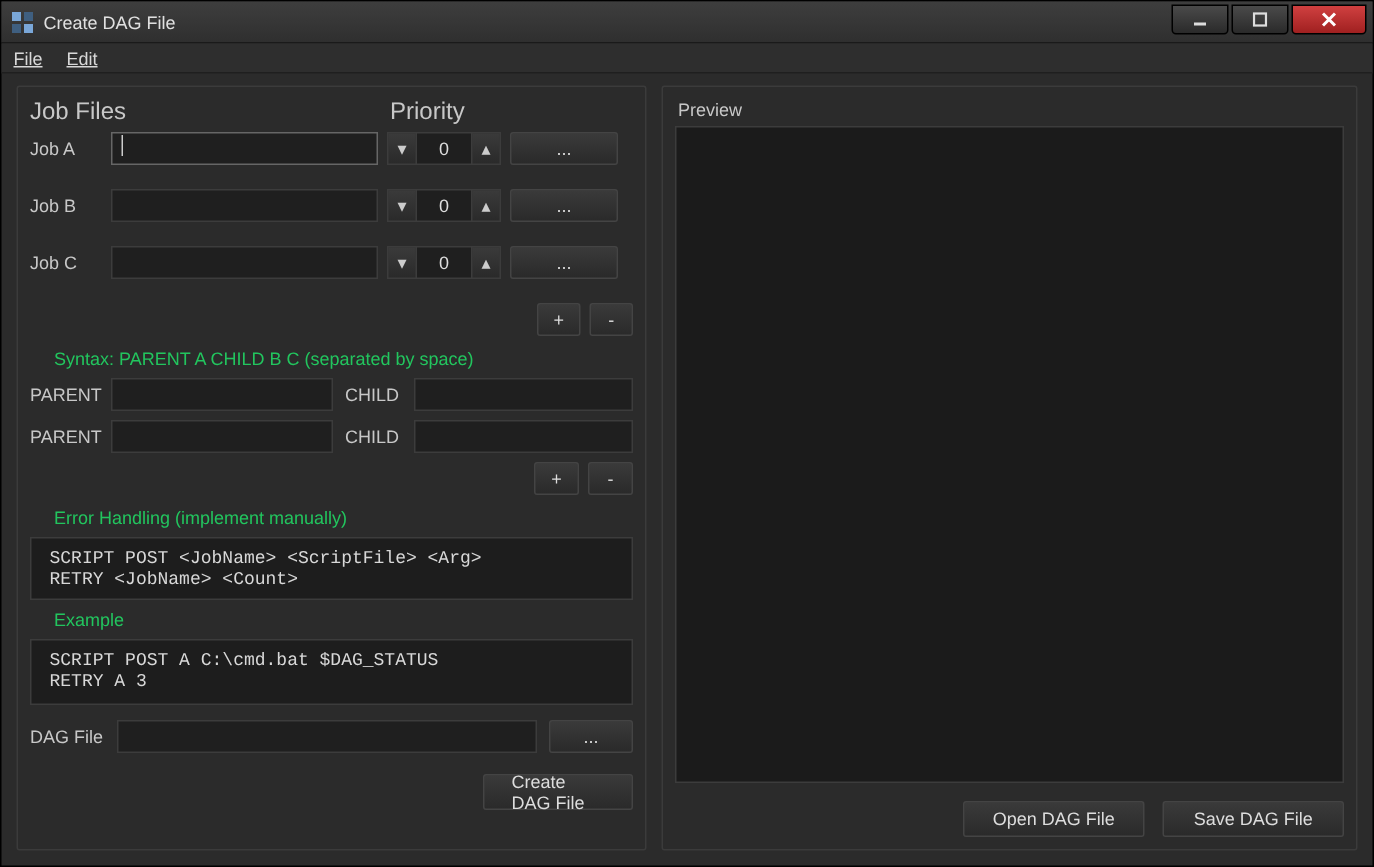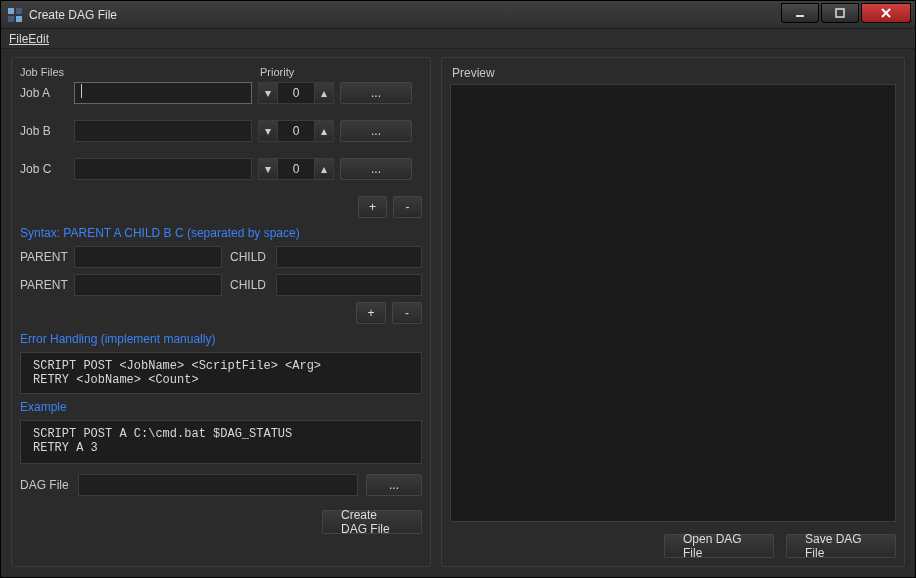--- a/index.html
+++ b/index.html
@@ -59,20 +59,21 @@
   }
   .win-btn svg { display:block; }
 
   
   .menubar {
     height:20px;
     background:#2e2e2e;
     display:flex;
     align-items:center;
     padding:0 8px;
+    gap:16px;
     border-bottom:1px solid #1f1f1f;
   }
   .menubar span {
     text-decoration:underline;
     color:#d8d8d8;
     cursor:default;
   }
 
   
   .content {
@@ -96,21 +97,21 @@
   .groupbox {
     border:1px solid #3b3b3b;
     border-radius:2px;
     position:relative;
     padding:8px;
   }
 
   .section-header-row {
     display:flex;
     margin-bottom:4px;
-    font-size:11px;
+    font-size:16px;
     color:#c8c8c8;
   }
   .section-header-row .col-jobfiles { width:240px; }
   .section-header-row .col-priority { }
 
   .job-row {
     display:flex;
     align-items:center;
     margin-bottom:16px;
     gap:6px;
@@ -165,22 +166,22 @@
     justify-content:flex-end;
     gap:6px;
     margin-top:2px;
     margin-bottom:4px;
     padding-right:0px;
   }
   .pm-row.jobs { padding-right:0; justify-content:flex-start; margin-left:338px;}
 
   .syntax-label {
     font-size:12px;
-    color:#3b82f6;
-    margin:8px 0 6px 0;
+    color:#22c55e;
+    margin:8px 0 6px 16px;
   }
 
   .rel-row {
     display:flex;
     align-items:center;
     gap:6px;
     margin-bottom:6px;
   }
   .rel-label { width:48px; color:#c8c8c8;}
   .rel-input { flex:1; }
@@ -223,21 +224,21 @@
     flex:1;
     background:#1b1b1b;
     border:1px solid #3c3c3c;
   }
   .right-bottom {
     display:flex;
     justify-content:flex-end;
     gap:12px;
     margin-top:12px;
   }
-  .right-bottom .action-btn { width:110px; }
+  .right-bottom .action-btn { width:121px; }
 
   .cursor-line {
     display:inline-block; width:1px; height:14px; background:#ccc; vertical-align:middle; margin-left:2px;
   }
 </style>
 </head>
 <body>
 
 <div class="window">
 

